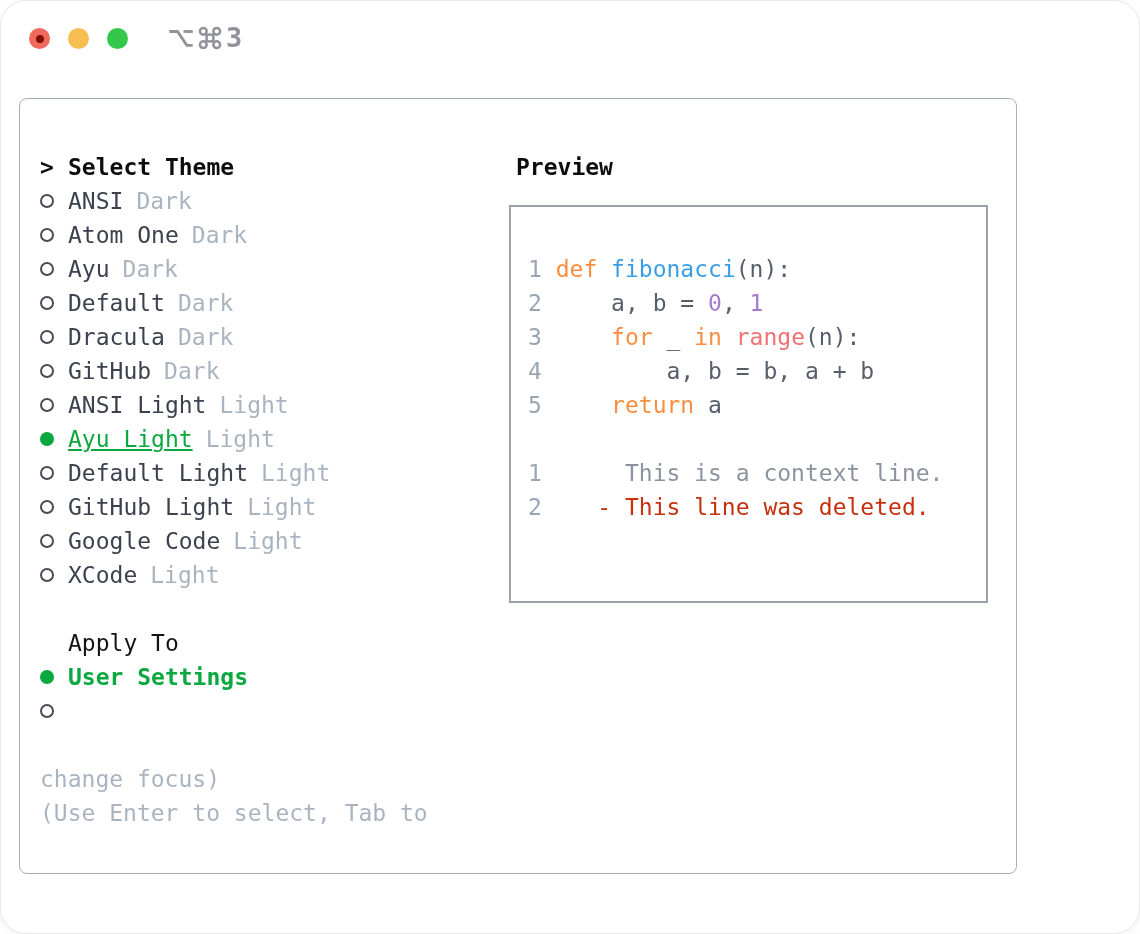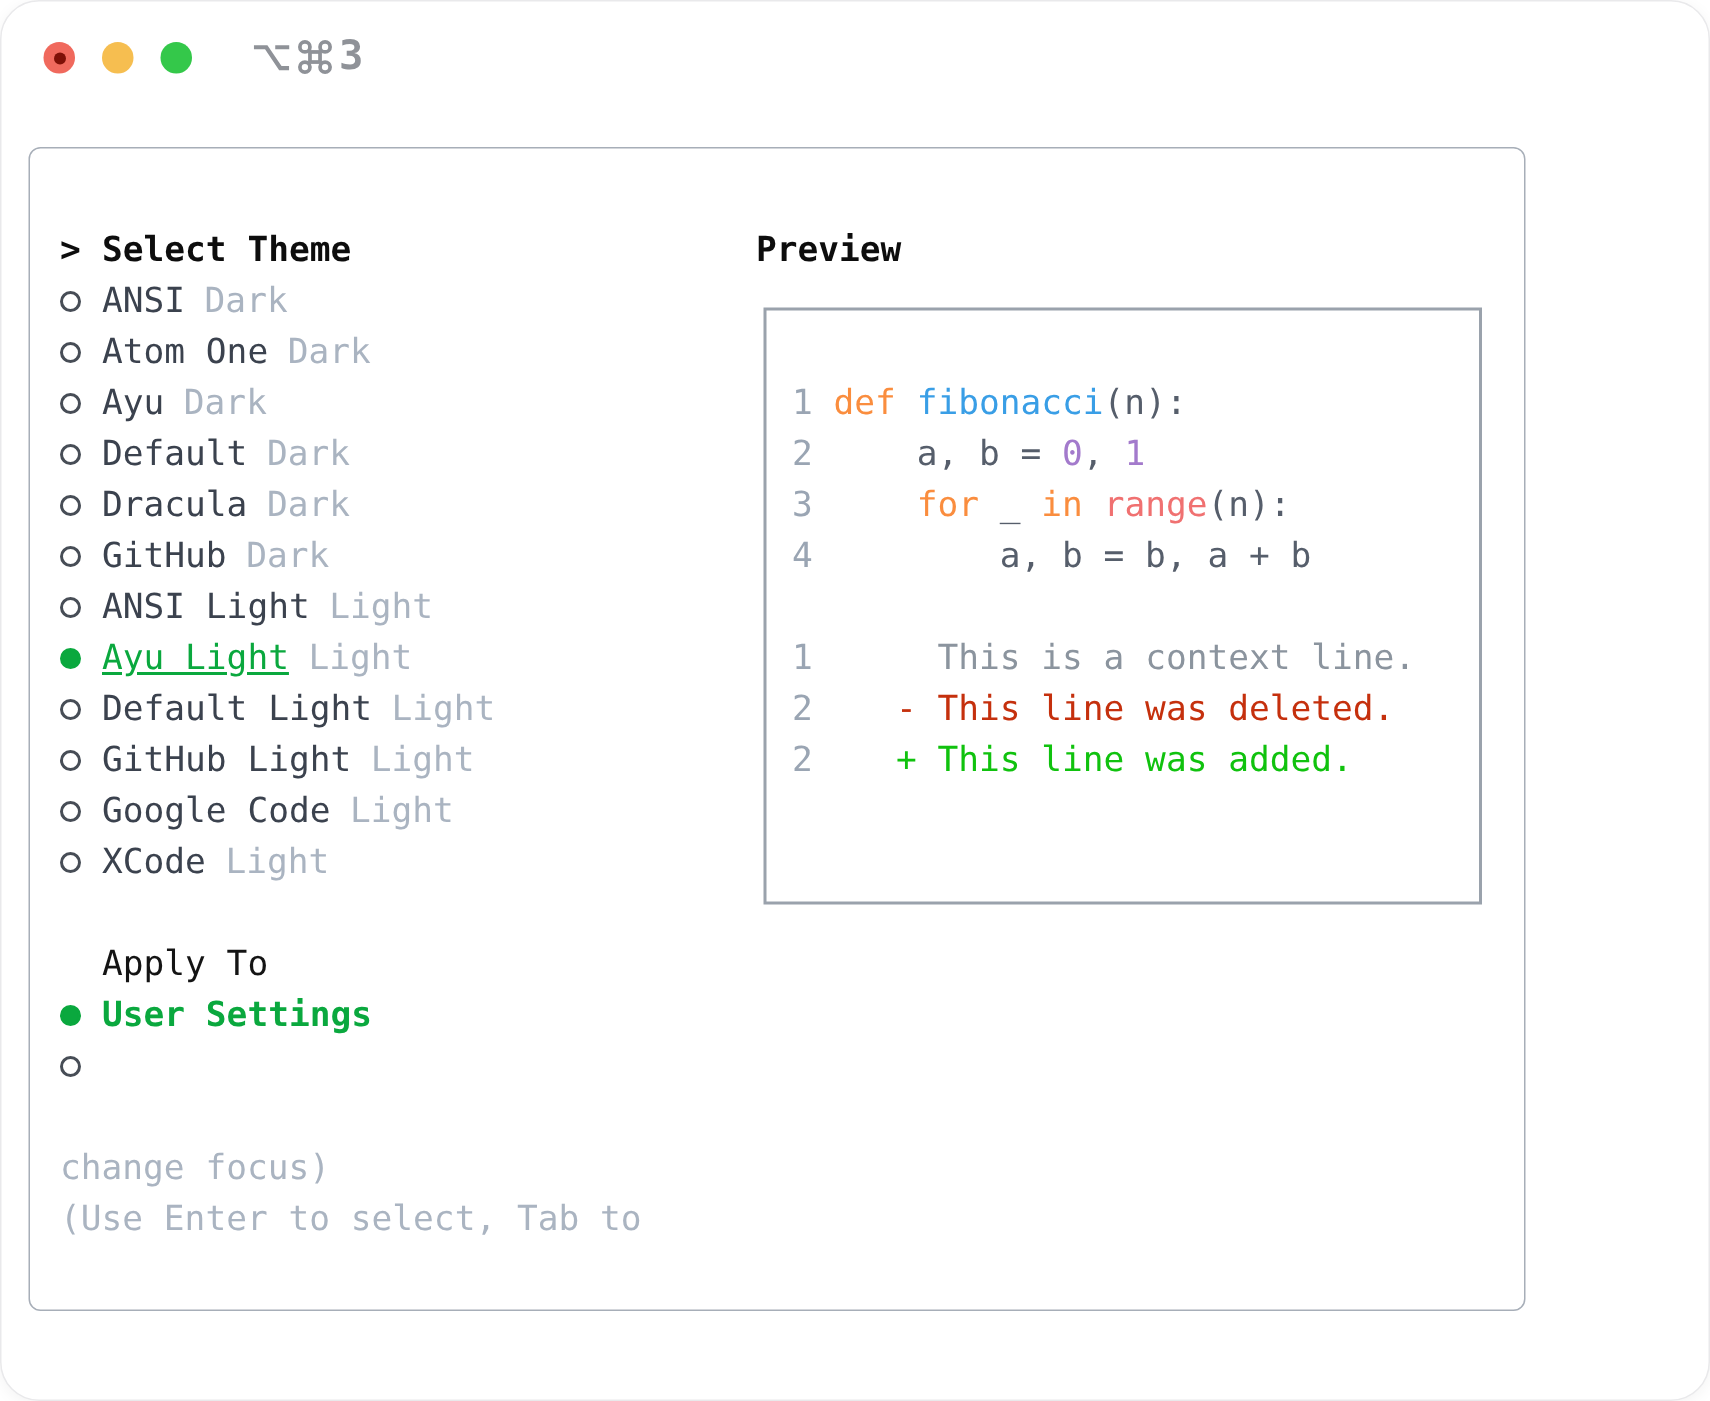--- a/index.html
+++ b/index.html
@@ -42,21 +42,21 @@
   .list-header .hdr{font-weight:700;color:var(--heading,#0d0d0d);}
   .t-name{color:var(--text,#3b424e);}
   .theme-row.selected .t-name{color:var(--green,#0aa83e);text-decoration:underline;}
   .t-variant{color:var(--muted,#aab4c1);margin-left:13px;}
   .section-label{color:#141414;}
   .opt-label{color:var(--text,#3b424e);}
   .opt-row.selected .opt-label{color:var(--green,#0aa83e);font-weight:bold;}
   .hint-line{color:var(--muted,#aab4c1);height:34px;line-height:34px;white-space:pre;}
 
   
-  .preview-header{height:34px;line-height:34px;font-weight:700;color:var(--heading,#0d0d0d);}
+  .preview-header{height:34px;line-height:34px;font-weight:700;color:var(--heading,#0d0d0d);margin-left:12px;}
   .preview-box{margin-top:21px;margin-left:5px;width:479px;height:398px;box-sizing:border-box;
                border:2px solid var(--box-border,#9aa2ac);padding:45px 0 0 17px;
                font-size:23px;line-height:34px;background:#fff;}
   .code-line{height:34px;line-height:34px;white-space:pre;}
   .sg-ln{color:var(--line-number,#9aa5b3);}
   .sg-kw{color:var(--keyword-orange,#fa8d3e);margin-top:20px;}
   .sg-fn{color:var(--function-blue,#399ee6);}
   .sg-const{color:var(--constant-purple,#a37acc);}
   .sg-call{color:var(--call-salmon,#f07171);}
   .sg-code{color:var(--code-text,#565e6b);}
@@ -135,22 +135,22 @@
     </div>
 
     <div class="right-col">
       <div class="preview-header">Preview</div>
       <div class="preview-box">
         <div id="code-lines">
             <div class="code-line"><span class="sg-ln">1 </span><span class="sg-kw">def</span><span class="sg-code"> </span><span class="sg-fn">fibonacci</span><span class="sg-code">(n):</span></div>
             <div class="code-line"><span class="sg-ln">2 </span><span class="sg-code">    a, b = </span><span class="sg-const">0</span><span class="sg-code">, </span><span class="sg-const">1</span></div>
             <div class="code-line"><span class="sg-ln">3 </span><span class="sg-code">    </span><span class="sg-kw">for</span><span class="sg-code"> _ </span><span class="sg-kw">in</span><span class="sg-code"> </span><span class="sg-call">range</span><span class="sg-code">(n):</span></div>
             <div class="code-line"><span class="sg-ln">4 </span><span class="sg-code">        a, b = b, a + b</span></div>
+            <div class="code-line"><span class="sg-ln">5 </span><span class="sg-code">    </span><span class="sg-kw">return</span><span class="sg-code"> a</span></div>
             <div class="code-line"></div>
             <div class="code-line"><span class="sg-ln">1</span><span class="sg-code">      </span><span class="sg-ctx">This is a context line.</span></div>
             <div class="code-line"><span class="sg-ln">2</span><span class="sg-code">    </span><span class="sg-del">- This line was deleted.</span></div>
-            <div class="code-line"><span class="sg-ln">2</span><span class="sg-code">    </span><span class="sg-add">+ This line was added.</span></div>
           </div>
       </div>
     </div>
 
   </div>
 </div>
 
 </body></html>

